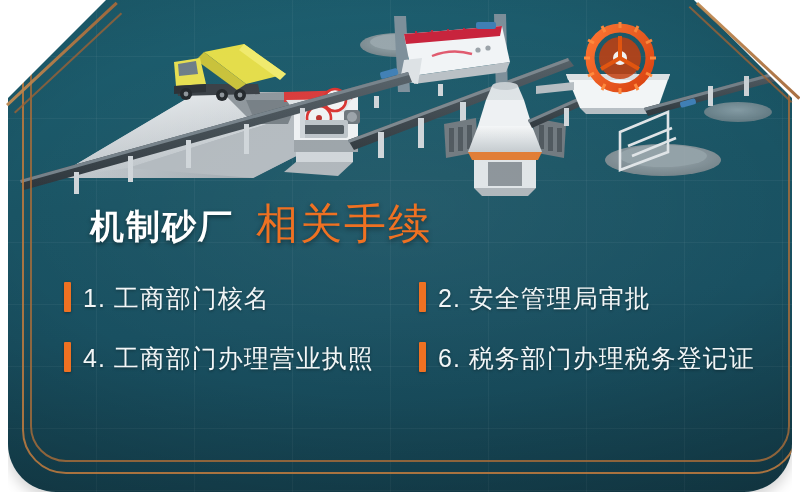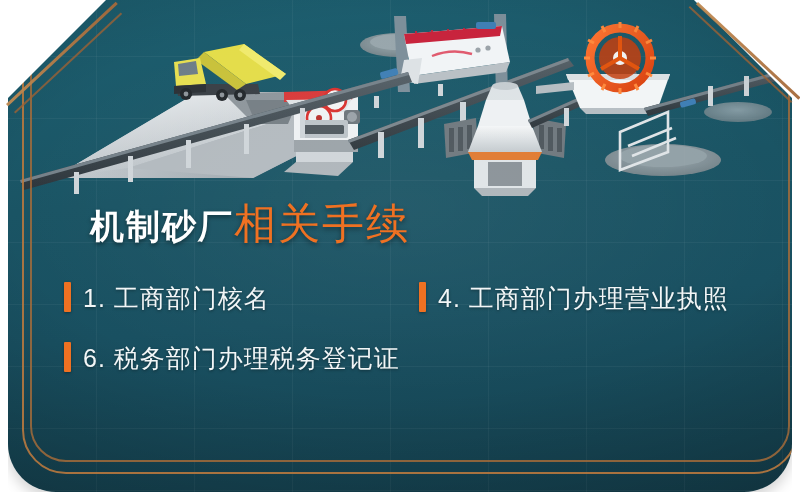--- a/index.html
+++ b/index.html
@@ -115,20 +115,21 @@
   }
   #scene svg { display: block; }
 
   
   #title-row {
     position: absolute;
     left: 82px;
     top: 196px;
     display: flex;
     align-items: baseline;
+    gap: 22px;
     white-space: nowrap;
   }
   .title-main {
     font-size: 34px;
     font-weight: bold;
     color: #ffffff;
     letter-spacing: 2px;
     text-shadow: 0 2px 4px rgba(0,0,0,.45);
   }
   .title-accent {
@@ -413,20 +414,24 @@
       <span class="title-accent">相关手续</span>
     </div>
 
     <div id="list">
       <div class="li">
         <span class="bar"></span>
         <span class="txt">1. 工商部门核名</span>
       </div>
       <div class="li">
         <span class="bar"></span>
+        <span class="txt">2. 安全管理局审批</span>
+      </div>
+      <div class="li">
+        <span class="bar"></span>
         <span class="txt">4. 工商部门办理营业执照</span>
       </div>
       <div class="li">
         <span class="bar"></span>
         <span class="txt">6. 税务部门办理税务登记证</span>
       </div>
     </div>
 
     <div class="border-frame" id="bronze-outer"></div>
     <div class="border-frame" id="bronze-inner"></div>

